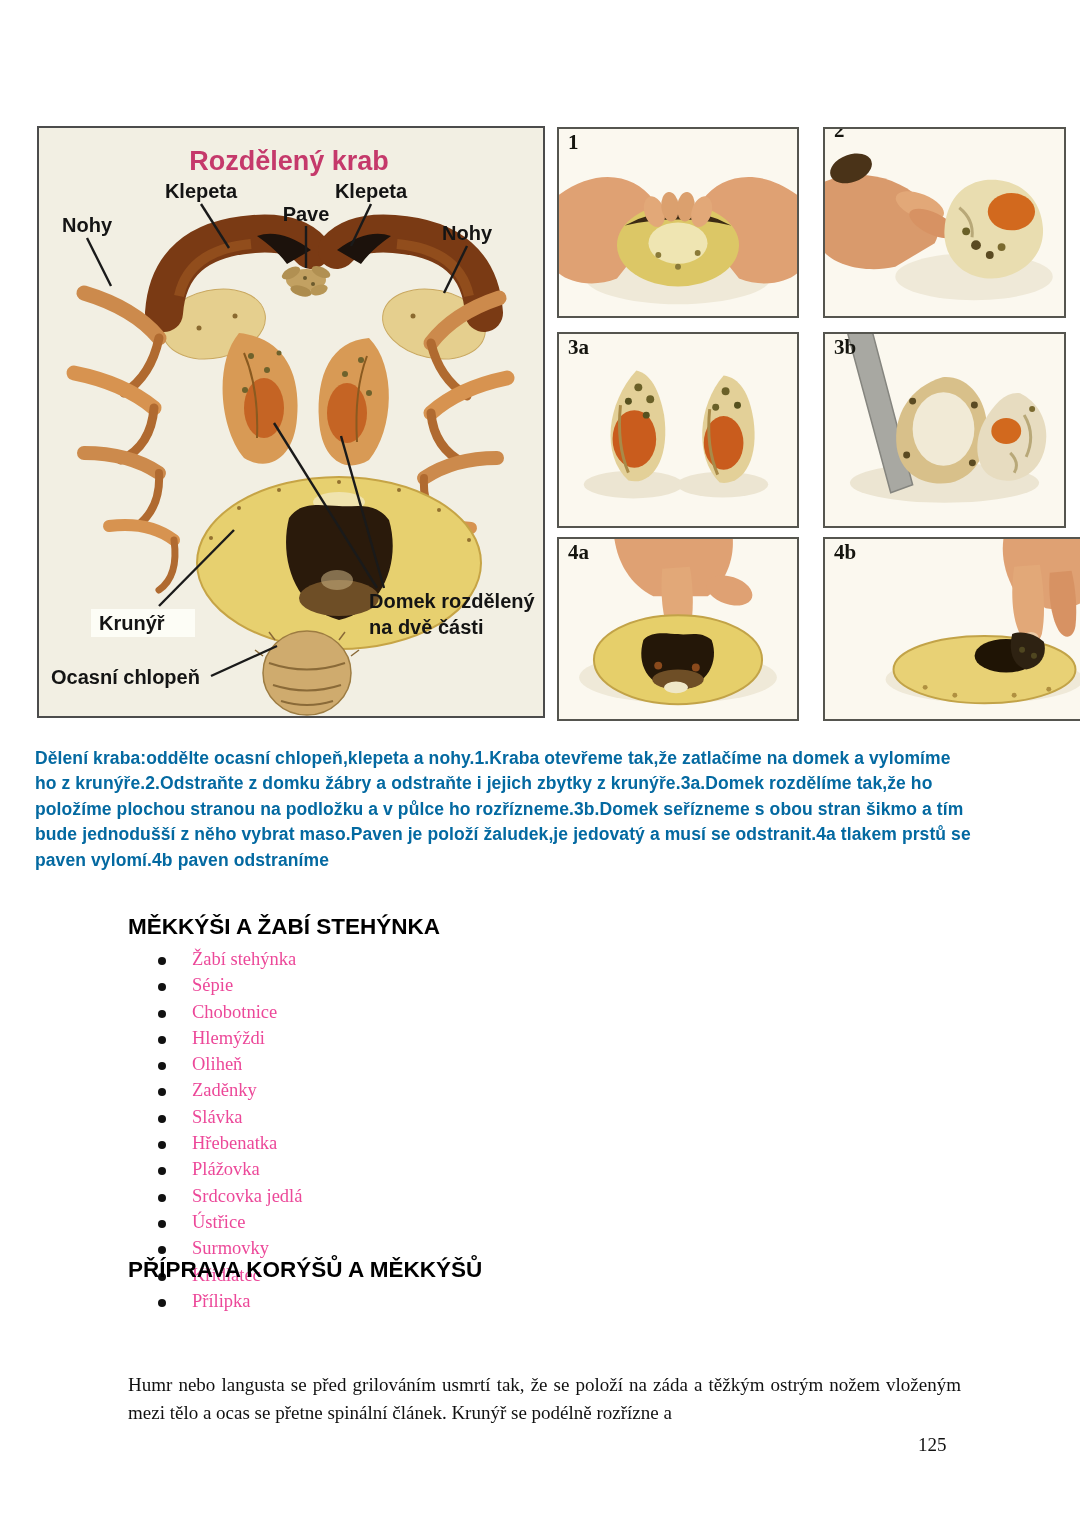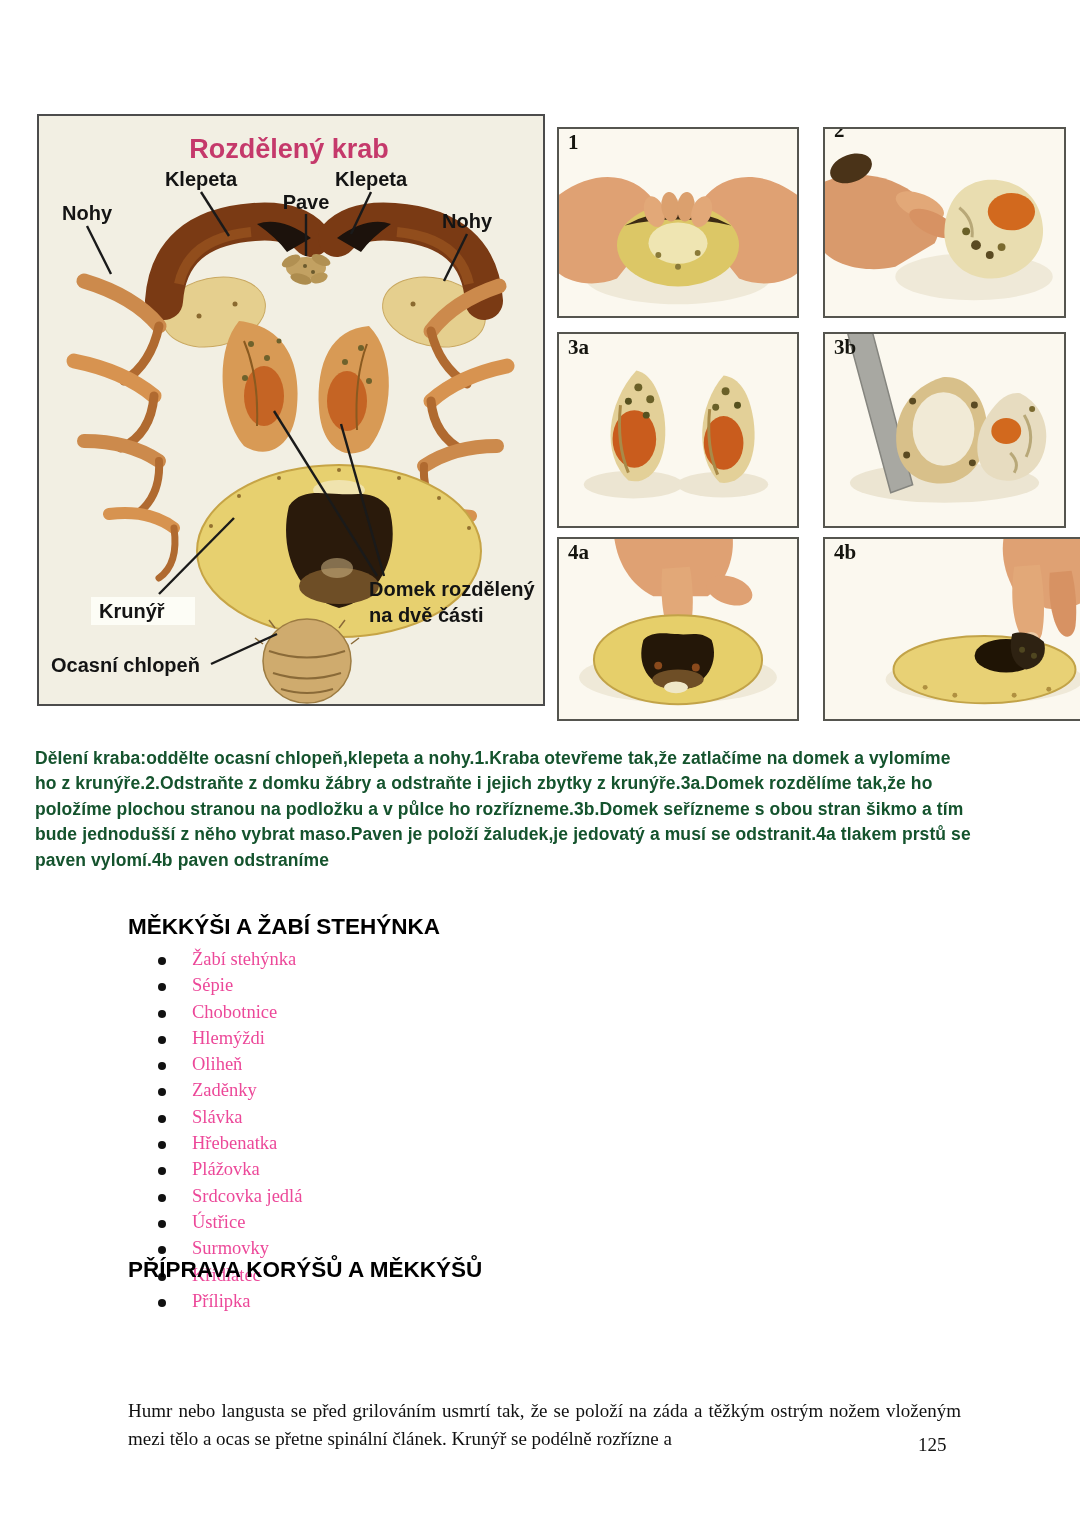--- a/index.html
+++ b/index.html
@@ -1,51 +1,51 @@
 <!DOCTYPE html>
 <html><head>
 <meta charset="utf-8">
 <style>
   html,body{margin:0;padding:0;background:#ffffff;}
   #page{position:relative;width:1080px;height:1527px;background:#ffffff;overflow:hidden;
         font-family:"Liberation Sans",sans-serif;}
   .abs{position:absolute;}
 
   
-  #diagram-box{left:37px;top:114px;width:504px;height:588px;border:2px solid #4c4c4c;
+  #diagram-box{left:37px;top:126px;width:504px;height:588px;border:2px solid #4c4c4c;
                background:#f2efe3;}
   #diagram-box svg{display:block;width:100%;height:100%;}
   .dg-label{font:bold 20px "Liberation Sans",sans-serif;fill:#141414;}
   .dg-title{font:bold 27px "Liberation Sans",sans-serif;}
   .leader{stroke:#1a1a1a;stroke-width:2.4;fill:none;}
 
   
   .panel{border:2px solid #55554f;background:#fbf8ef;overflow:hidden;}
   .panel svg{display:block;width:100%;height:100%;}
   .panel .num{position:absolute;left:9px;top:3px;font:bold 21px "Liberation Serif",serif;
               color:#15150f;line-height:1;}
   #panel-2 .num{top:-9px;}
 
   
   #caption{left:35px;top:746px;width:1032px;font:bold 17.5px/25.4px "Liberation Sans",sans-serif;
-           color:#14532d;letter-spacing:.1px;}
+           color:#0369a1;letter-spacing:.1px;}
 
   
   .sec-heading{left:128px;font:bold 22.5px "Liberation Sans",sans-serif;color:#000;}
   #heading-mekkysi{top:914px;}
   #heading-priprava{top:1257px;}
 
   #mollusk-list{left:128px;top:949px;width:500px;list-style:none;margin:0;padding:0;}
   #mollusk-list li{position:relative;height:26.3px;padding-left:64px;
                    font:18.5px "Liberation Serif",serif;color:#ec4899;}
   #mollusk-list .bullet{position:absolute;left:30px;top:8px;width:8px;height:8px;
                         border-radius:50%;background:#111;}
 
   #priprava-body{left:128px;top:1371px;width:833px;font:19px/28px "Liberation Serif",serif;
-                 color:#111;text-align:justify;margin-top:26px;}
+                 color:#111;text-align:justify;}
   #page-number{left:918px;top:1434px;font:19px "Liberation Serif",serif;color:#111;}
 </style>
 </head>
 <body>
 
 <div id="page">
 
   <div id="diagram-box" class="abs">
     <svg viewBox="0 0 504 588">
 

